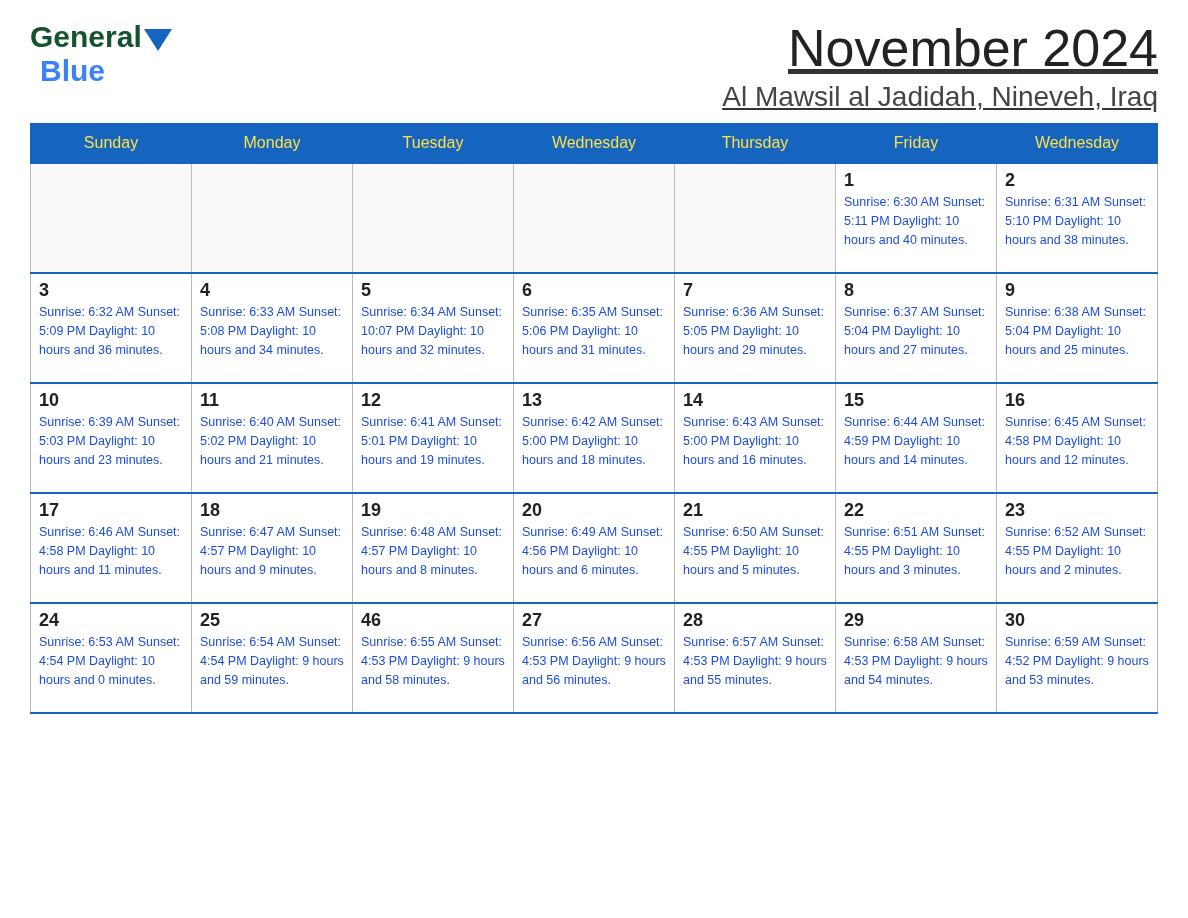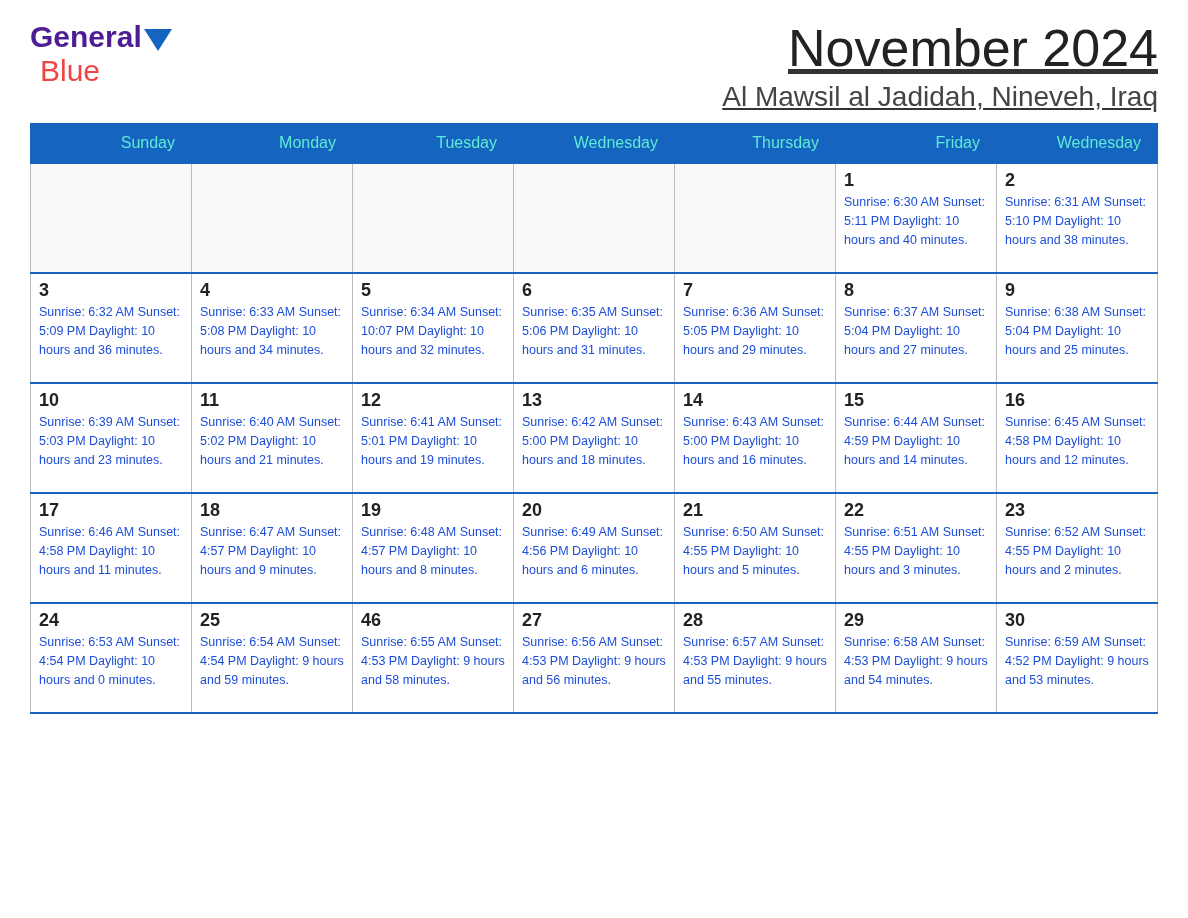--- a/index.html
+++ b/index.html
@@ -46,25 +46,25 @@
       color: #444;
       margin-top: 4px;
     }
     table {
       width: 100%;
       border-collapse: collapse;
       margin-top: 10px;
     }
     thead tr th {
       background-color: #1565c0;
-      color: #5eead4;
+      color: #fde047;
       padding: 10px 16px;
       font-size: 16px;
       font-weight: normal;
-      text-align: right;
+      text-align: center;
       border: 1px solid #1565c0;
     }
     tbody tr td {
       border: 1px solid #bbb;
       vertical-align: top;
       padding: 6px 8px;
       width: 14.28%;
       min-height: 100px;
       height: 110px;
       font-size: 13px;
@@ -89,27 +89,27 @@
     tr {
       border-bottom: 2px solid #1565c0;
     }
   </style>
 </head>
 <body>
 
 <div class="header">
   <div class="logo-wrapper">
     <div class="logo-row1">
-      <span style="font-size:30px;font-weight:bold;color:#4c1d95;">General</span>
+      <span style="font-size:30px;font-weight:bold;color:#14532d;">General</span>
       <svg width="28" height="22" viewBox="0 0 28 22" style="margin-left:2px;margin-top:6px;">
         <polygon points="0,0 28,0 14,22" fill="#1565c0"></polygon>
       </svg>
     </div>
     <div class="logo-row2">
-      <span style="font-size:30px;font-weight:normal;color:#ef4444;margin-left:6px;">Blue</span>
+      <span style="font-size:30px;font-weight:bold;color:#3b82f6;margin-left:6px;">Blue</span>
     </div>
   </div>
   <div class="title-block">
     <div class="month-title">November 2024</div>
     <div class="location-title">Al Mawsil al Jadidah, Nineveh, Iraq</div>
   </div>
 </div>
 
 <table>
   <thead>

